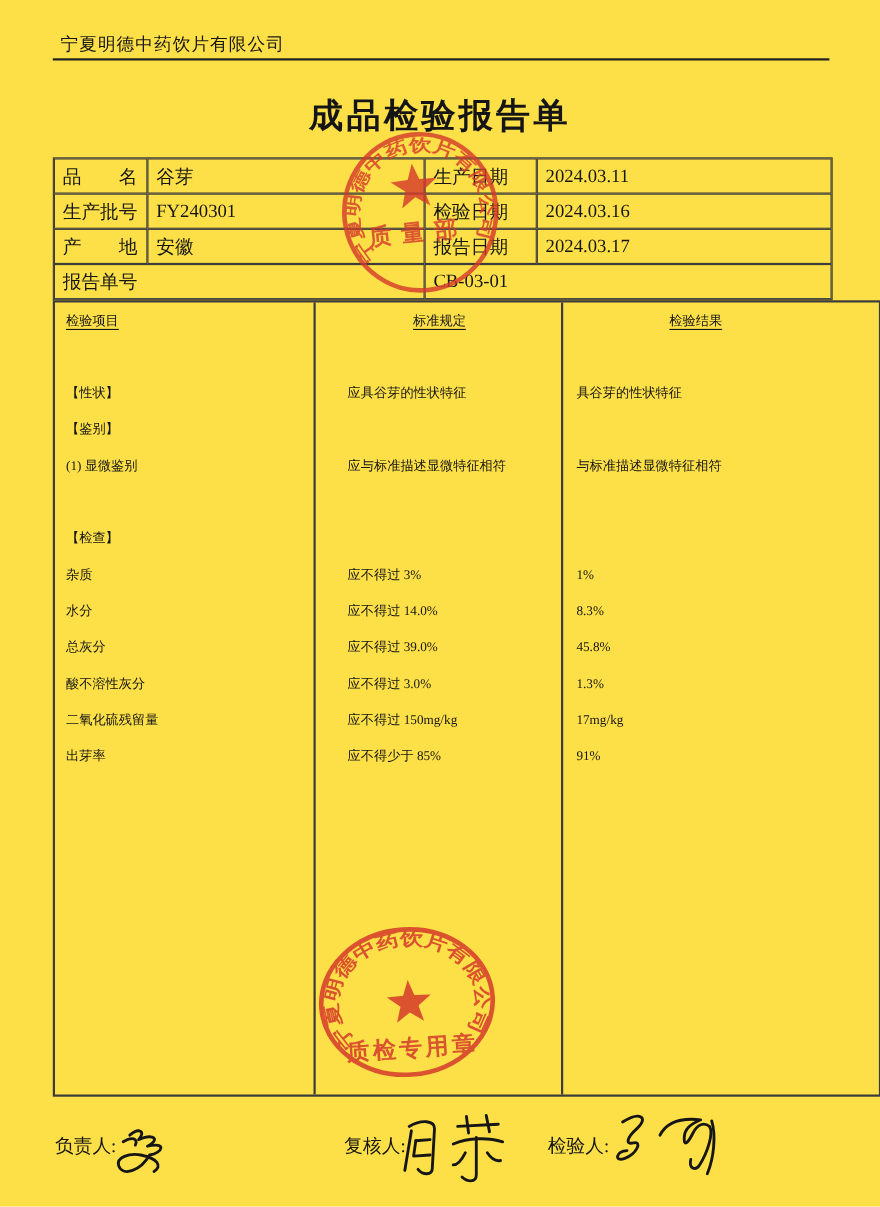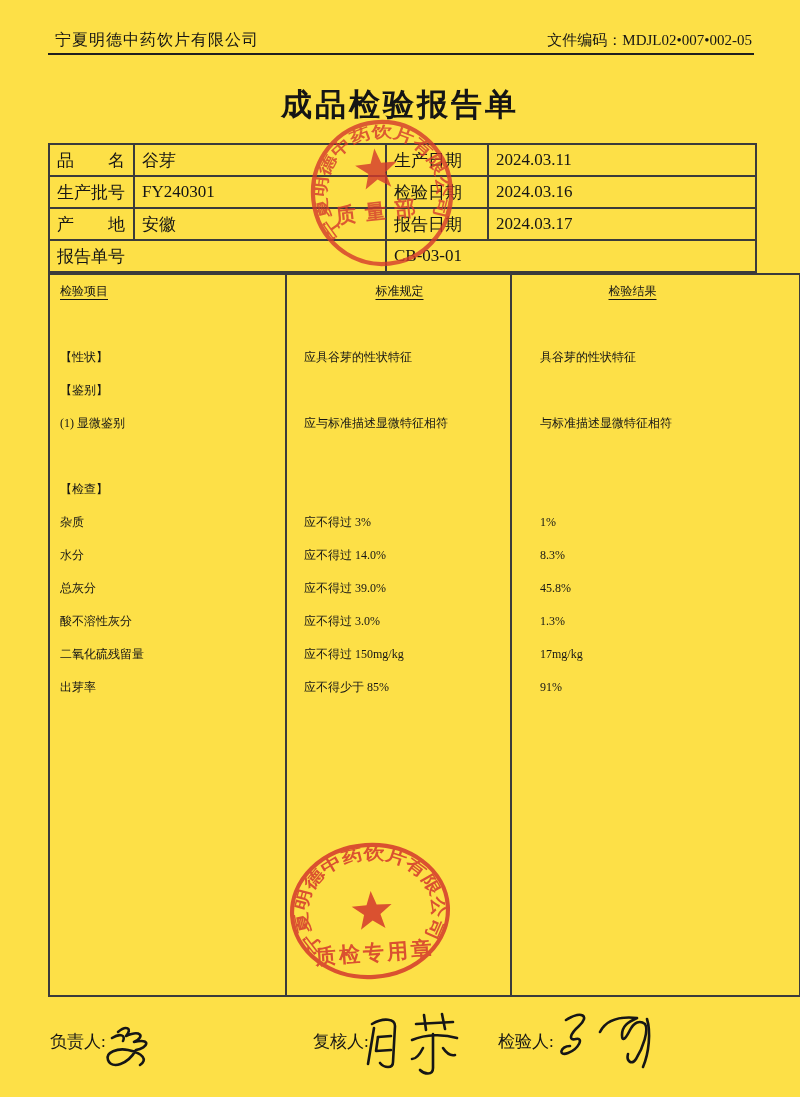--- a/index.html
+++ b/index.html
@@ -23,22 +23,22 @@
     table-layout:fixed; font-size:17px;}
   table.info td{border:1px solid var(--line); height:30px; padding:0 0 0 7px;
     white-space:nowrap; overflow:hidden;}
   
   .spec{position:absolute; left:48px; top:273px; width:753px; height:724px;
     border:2px solid var(--line); box-sizing:border-box; font-size:12px;}
   .spec .v1{position:absolute; left:235px; top:0; bottom:0; width:2px; background:var(--line);}
   .spec .v2{position:absolute; left:460px; top:0; bottom:0; width:2px; background:var(--line);}
   .spec .line{display:grid; grid-template-columns:237px 225px 241px; height:33px; align-items:center;}
   .spec .c1{padding-left:10px; white-space:nowrap;}
-  .spec .c2{padding-left:17px; white-space:nowrap;}
-  .spec .c3{padding-left:28px; white-space:nowrap;}
+  .spec .c2{padding-left:29px; white-space:nowrap;}
+  .spec .c3{padding-left:12px; white-space:nowrap;}
   .spec .head{height:33px;}
   .spec .head .c2,.spec .head .c3{text-align:center; padding-left:0;}
   .spec .head span span{text-decoration:underline; text-underline-offset:4px;}
   
   .conclusion{position:absolute; left:48px; top:997px; width:707px; height:28px;
     border:2px solid var(--line); box-sizing:border-box; font-size:17px;
     line-height:24px; padding-left:9px; white-space:nowrap; overflow:hidden;}
   
   .sig-label{position:absolute; top:1030px; font-size:17px; white-space:nowrap;}
   .sig-resp{left:50px;} .sig-rev{left:285px;margin-left:28px;} .sig-insp{left:498px;}
@@ -50,21 +50,20 @@
   .stamp-fill{fill:var(--stamp);}
   .stamp-text{fill:var(--stamp); font-weight:bold;
     font-family:"Liberation Sans","DejaVu Sans",sans-serif;}
 </style>
 </head>
 <body>
 
 <div class="page">
 
   <div class="hdr-company">宁夏明德中药饮片有限公司</div>
-  <div class="hdr-code">文件编码：MDJL02•007•002-05</div>
   <div class="hdr-rule"></div>
 
   <div class="title">成品检验报告单</div>
 
   <table class="info">
     <colgroup>
         <col style="width:85px">
         <col style="width:252px">
         <col style="width:102px">
         <col style="width:268px">

